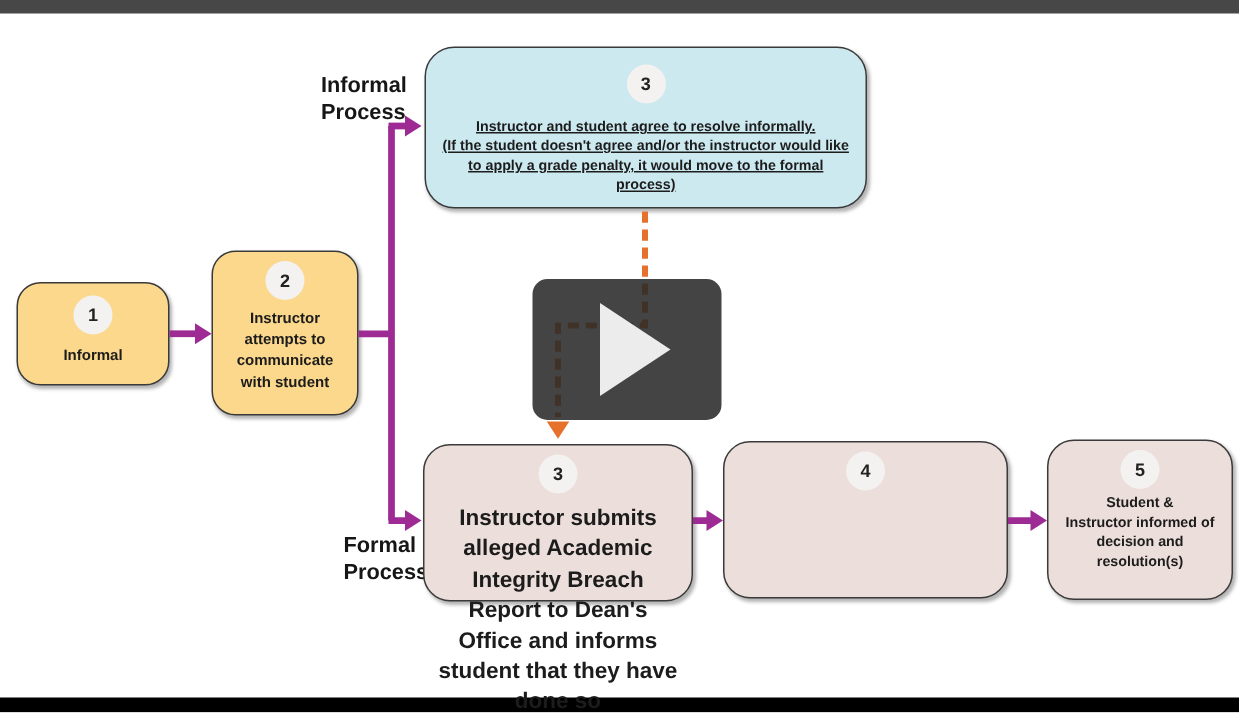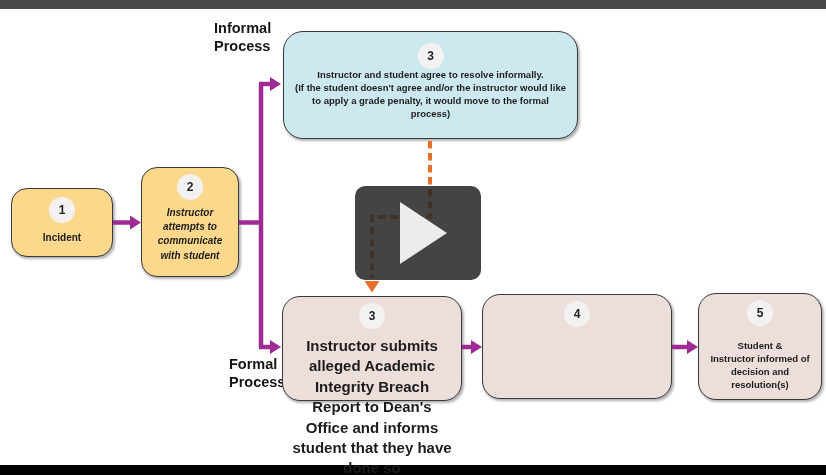--- a/index.html
+++ b/index.html
@@ -7,21 +7,21 @@
     position:relative;width:826px;height:475px;background:#ffffff;
     overflow:hidden;font-family:"Liberation Sans", sans-serif;
   }
   .bar-top{position:absolute;left:0;top:0;width:826px;height:9px;background:#474747;}
   .bar-bottom{position:absolute;left:0;top:465px;width:826px;height:10px;background:#000000;}
 
   .branch-label{
     position:absolute;width:74px;font-weight:700;font-size:14.5px;line-height:1.25;
     color:#161616;letter-spacing:0;
   }
-  #label-informal{left:214px;top:19px;}
+  #label-informal{left:214px;top:48px;}
   #label-formal{left:229px;top:355px;}
 
   .node{
     position:absolute;box-sizing:border-box;border:1.7px solid #3a3a3a;
     display:flex;flex-direction:column;align-items:center;
     box-shadow:1.5px 2px 2.5px rgba(0,0,0,0.30);
   }
   .node .num-circle{
     width:26px;height:26px;border-radius:50%;background:#f4f2f0;
     display:flex;align-items:center;justify-content:center;
@@ -31,33 +31,33 @@
     font-weight:700;color:#1c1c1c;text-align:center;white-space:pre-line;
   }
   .yellow{background:#fbd88c;border-radius:16px;}
   .blue{background:#cde9f0;border-radius:20px;}
   .pink{background:#ecdeda;border-radius:18px;}
 
   #node-incident{left:11px;top:188px;width:102px;height:69px;padding-top:8px;}
   #node-incident .node-text{font-size:10px;line-height:1.4;margin-top:8px;}
 
   #node-communicate{left:141px;top:167px;width:98px;height:110px;padding-top:6px;}
-  #node-communicate .node-text{font-size:10px;line-height:1.42;margin-top:6px;width:78px;font-style:italic;}
+  #node-communicate .node-text{font-size:10px;line-height:1.42;margin-top:6px;width:78px;}
 
   #node-informal3{left:283px;top:31px;width:295px;height:108px;padding-top:11px;}
-  #node-informal3 .node-text{font-size:9.5px;line-height:1.36;width:276px;}
+  #node-informal3 .node-text{font-size:9.5px;line-height:1.36;margin-top:10px;width:276px;text-decoration:underline;}
 
   #node-formal3{left:282px;top:296px;width:180px;height:105px;padding-top:6px;}
   #node-formal3 .node-text{font-size:15px;line-height:1.36;margin-top:7px;width:162px;}
 
   #node-investigation{left:482px;top:294px;width:190px;height:105px;padding-top:6px;}
   #node-investigation .node-text{font-size:9.5px;line-height:1.36;margin-top:7px;width:178px;}
 
   #node-decision{left:698px;top:293px;width:124px;height:107px;padding-top:6px;}
-  #node-decision .node-text{font-size:9.5px;line-height:1.36;margin-top:14px;width:104px;}
+  #node-decision .node-text{font-size:9.5px;line-height:1.36;margin-top:4px;width:104px;}
 
   #arrow-layer{position:absolute;left:0;top:0;width:826px;height:475px;pointer-events:none;}
 
   #play-overlay{
     position:absolute;left:355px;top:186px;width:126px;height:94px;
     background:rgba(40,40,40,0.87);border-radius:10px;cursor:pointer;
   }
   #play-overlay .play-triangle{
     position:absolute;left:45px;top:16px;width:0;height:0;
     border-top:31px solid transparent;border-bottom:31px solid transparent;
@@ -70,21 +70,21 @@
 <div id="frame">
 
   <div class="bar-top"></div>
   <div class="bar-bottom"></div>
 
   <div class="branch-label" id="label-informal">Informal Process</div>
   <div class="branch-label" id="label-formal">Formal Process</div>
 
   <div class="node yellow" id="node-incident">
     <div class="num-circle">1</div>
-    <div class="node-text">Incident</div>
+    <div class="node-text">Informal</div>
   </div>
 
   <div class="node yellow" id="node-communicate">
     <div class="num-circle">2</div>
     <div class="node-text">Instructor attempts to communicate with student</div>
   </div>
 
   <div class="node blue" id="node-informal3">
     <div class="num-circle">3</div>
     <div class="node-text">Instructor and student agree to resolve informally.

